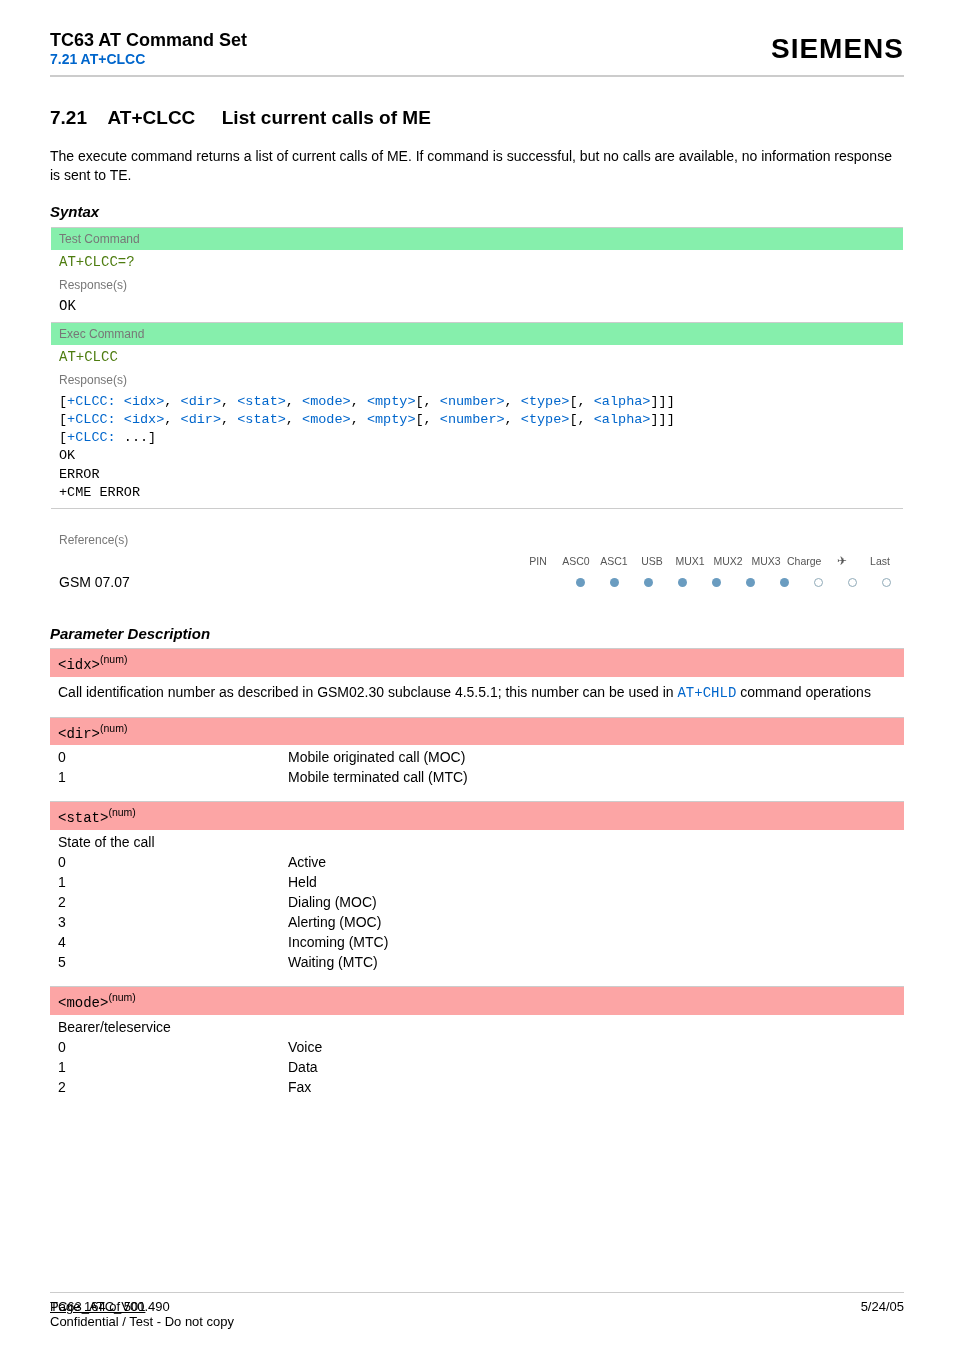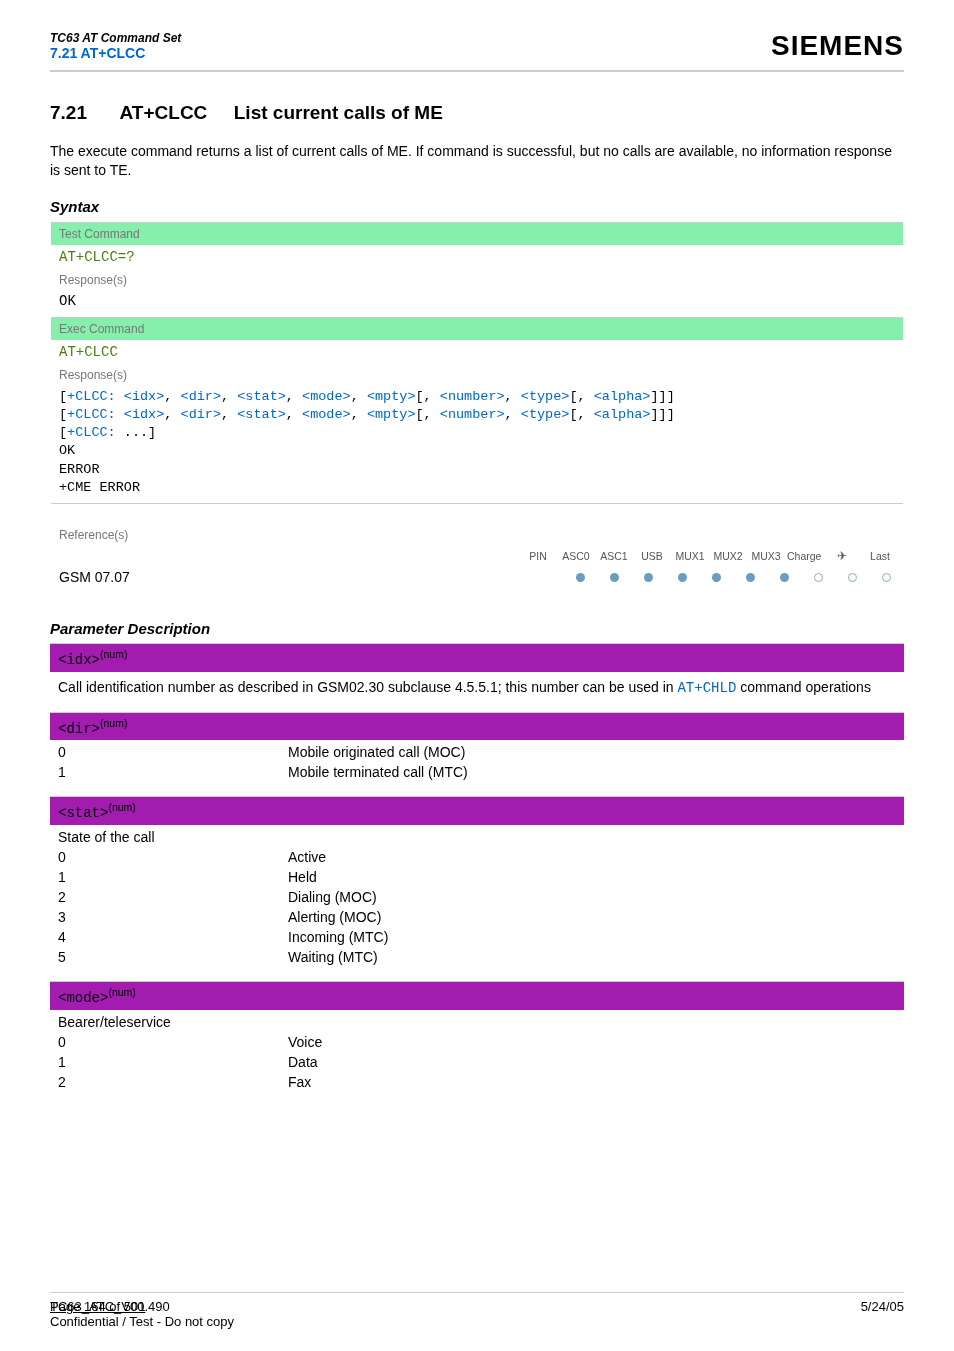--- a/index.html
+++ b/index.html
@@ -15,26 +15,26 @@
     padding: 30px 50px 20px 50px;
     box-sizing: border-box;
     position: relative;
   }
   .header {
     display: flex;
     justify-content: space-between;
     align-items: center;
     margin-bottom: 8px;
   }
-  .header-left-line1 { font-weight: bold; font-size: 12px; font-style: italic; }
+  .header-left-line1 { font-weight: bold; font-size: 18px; }
   .header-left-line2 { font-weight: bold; font-size: 14px; color: #0066cc; }
   .brand { font-size: 28px; font-weight: 900; letter-spacing: 1px; }
   .hr { border: none; border-top: 2px solid #ccc; margin: 6px 0 30px 0; }
   .section-heading { font-size: 19px; font-weight: bold; margin: 20px 0 18px 0; }
-  .section-heading .num { margin-right: 28px; }
+  .section-heading .num { margin-right: 16px; }
   .intro { margin: 0 0 18px 0; line-height: 1.35; }
   .sub-heading { font-style: italic; font-weight: bold; font-size: 15px; margin: 14px 0 6px 0; }
   .syntax-box {
     border: 1px solid #fff;
   }
   .syntax-row {
     border-top: 1px solid #ccc;
   }
   .band {
     background: #86efac;
@@ -72,21 +72,21 @@
     width:9px; height:9px; border-radius:50%; display:inline-block; margin:0 12px 0 12px;
     box-sizing: border-box;
   }
   .dot { background:#6a9cc0; }
   .odot { border:1.5px solid #90aab8; background:#fff;}
   .dots-wrap { width: auto; display:flex; align-items:center;}
   .dots-cell { width:34px; text-align:center;}
   .plane { font-size:12px; color:#555;}
   .param-box { border-top:1px solid #ccc; margin-top:4px;}
   .param-head {
-    background:#a21caf; padding:4px 8px; font-family:"Courier New",monospace; font-size:14px;
+    background:#fca5a5; padding:4px 8px; font-family:"Courier New",monospace; font-size:14px;
   }
   .param-head sup { font-family: Arial, sans-serif; font-size:10.5px;}
   .param-desc { padding:6px 8px 10px 8px; line-height:1.35;}
   .param-desc .link { color:#0066cc; font-family:"Courier New",monospace;}
   .param-table { padding:2px 8px 10px 8px;}
   .param-table .trow { display:flex; padding:2px 0; }
   .param-table .tk { width:230px; }
   .param-table .tv { flex:1; }
   .footer {
     position:absolute; bottom:22px; left:50px; right:50px;

